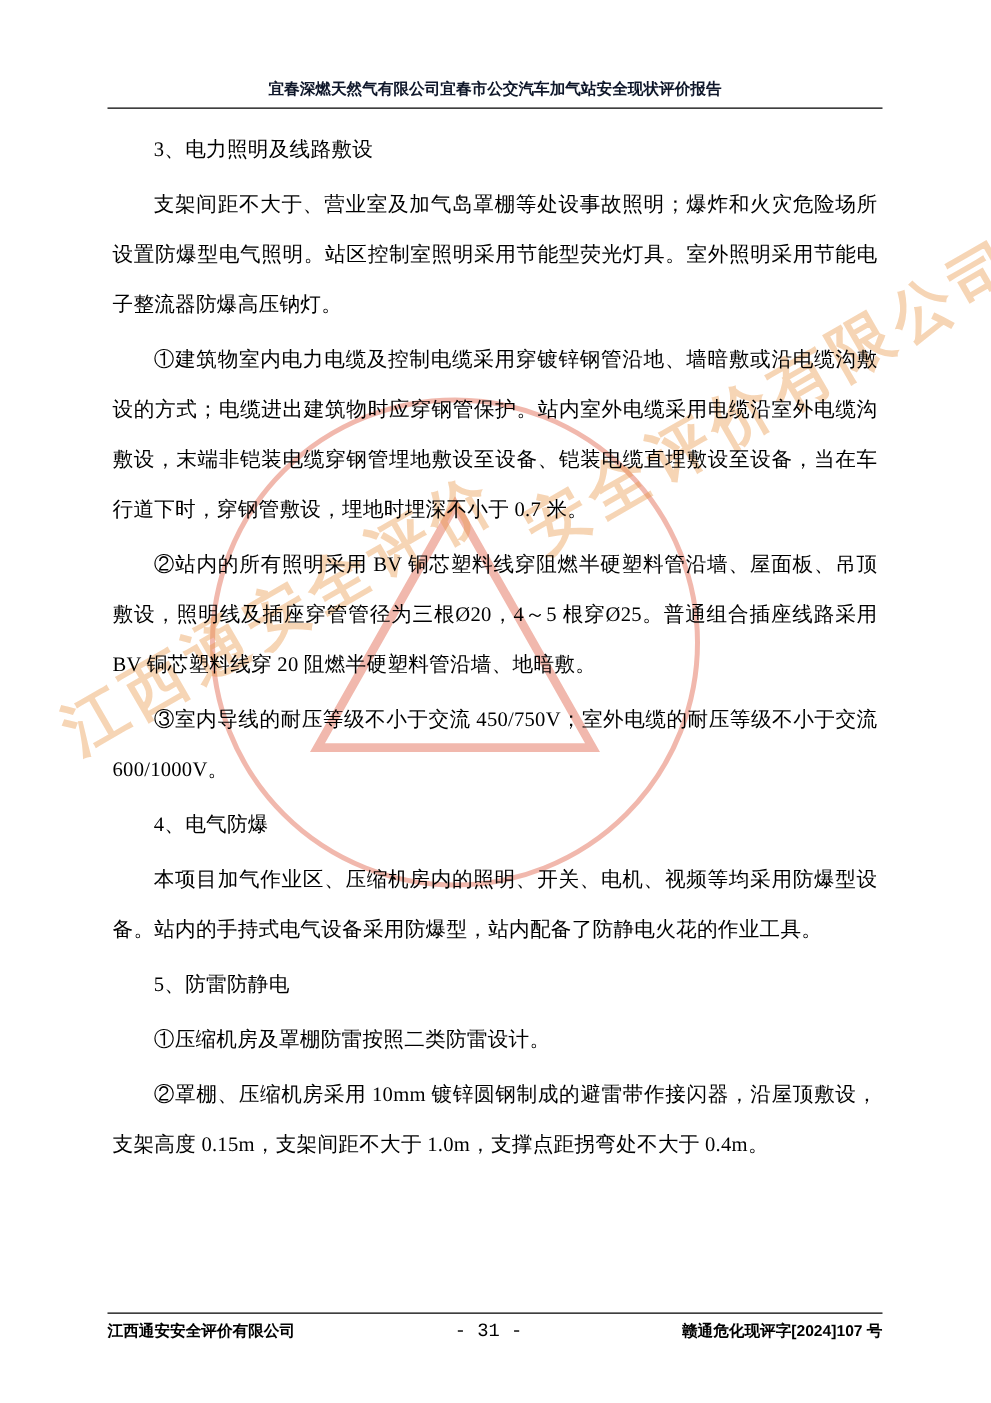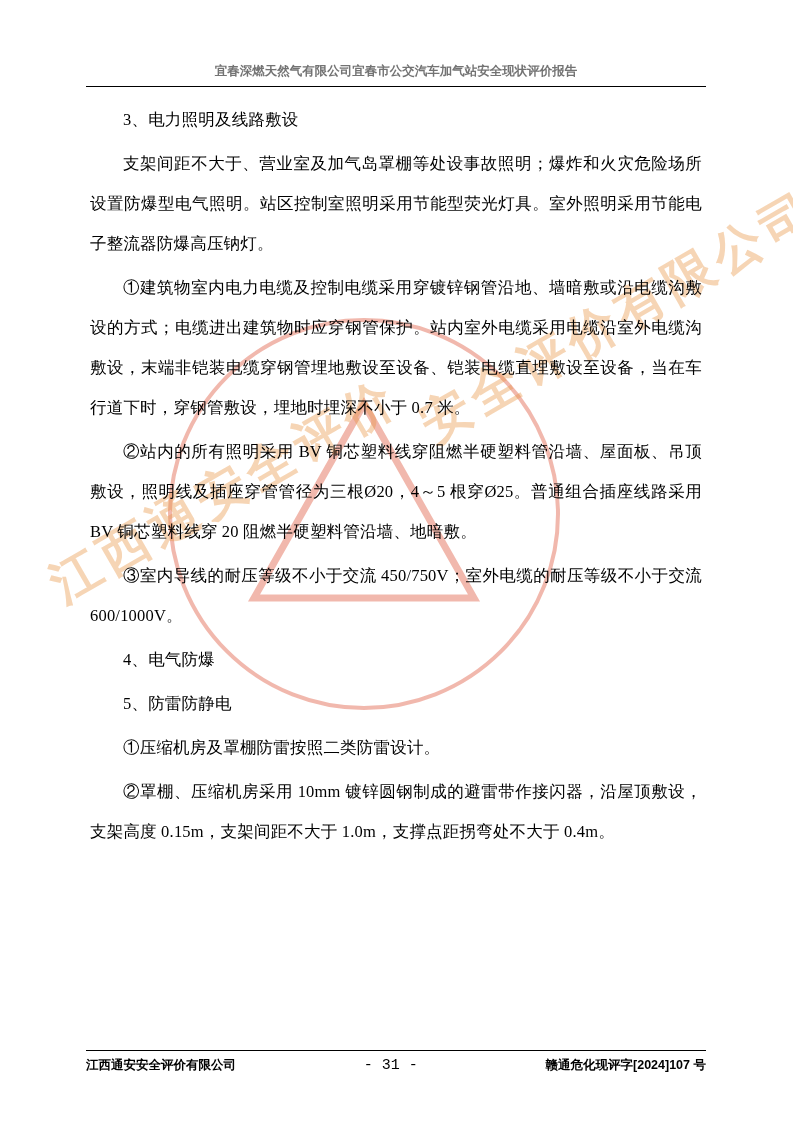--- a/index.html
+++ b/index.html
@@ -95,21 +95,21 @@
     left: 86px;
     top: 63px;
     width: 620px;
     text-align: center;
     z-index: 10;
   }
   .header-title {
     font-family: "Liberation Sans", sans-serif;
     font-size: 12.5px;
     font-weight: bold;
-    color: #737373;
+    color: #0f172a;
     letter-spacing: 0px;
     white-space: nowrap;
   }
   .header-rule {
     margin-top: 6px;
     border-bottom: 1px solid #000;
     width: 620px;
   }
 
   
@@ -180,20 +180,21 @@
     <div class="header-rule"></div>
   </div>
 
   <div class="content">
     <p class="para indent">3、电力照明及线路敷设</p>
     <p class="para indent">支架间距不大于、营业室及加气岛罩棚等处设事故照明；爆炸和火灾危险场所设置防爆型电气照明。站区控制室照明采用节能型荧光灯具。室外照明采用节能电子整流器防爆高压钠灯。</p>
     <p class="para indent">①建筑物室内电力电缆及控制电缆采用穿镀锌钢管沿地、墙暗敷或沿电缆沟敷设的方式；电缆进出建筑物时应穿钢管保护。站内室外电缆采用电缆沿室外电缆沟敷设，末端非铠装电缆穿钢管埋地敷设至设备、铠装电缆直埋敷设至设备，当在车行道下时，穿钢管敷设，埋地时埋深不小于 0.7 米。</p>
     <p class="para indent">②站内的所有照明采用 BV 铜芯塑料线穿阻燃半硬塑料管沿墙、屋面板、吊顶敷设，照明线及插座穿管管径为三根Ø20，4～5 根穿Ø25。普通组合插座线路采用 BV 铜芯塑料线穿 20 阻燃半硬塑料管沿墙、地暗敷。</p>
     <p class="para indent">③室内导线的耐压等级不小于交流 450/750V；室外电缆的耐压等级不小于交流 600/1000V。</p>
     <p class="para indent">4、电气防爆</p>
+    <p class="para indent">本项目加气作业区、压缩机房内的照明、开关、电机、视频等均采用防爆型设备。站内的手持式电气设备采用防爆型，站内配备了防静电火花的作业工具。</p>
     <p class="para indent">5、防雷防静电</p>
     <p class="para indent">①压缩机房及罩棚防雷按照二类防雷设计。</p>
     <p class="para indent">②罩棚、压缩机房采用 10mm 镀锌圆钢制成的避雷带作接闪器，沿屋顶敷设，支架高度 0.15m，支架间距不大于 1.0m，支撑点距拐弯处不大于 0.4m。</p>
   </div>
 
   <div class="footer">
     <div class="footer-rule"></div>
     <div class="footer-row">
       <div>江西通安安全评价有限公司</div>
       <div class="footer-center">- 31 -</div>

